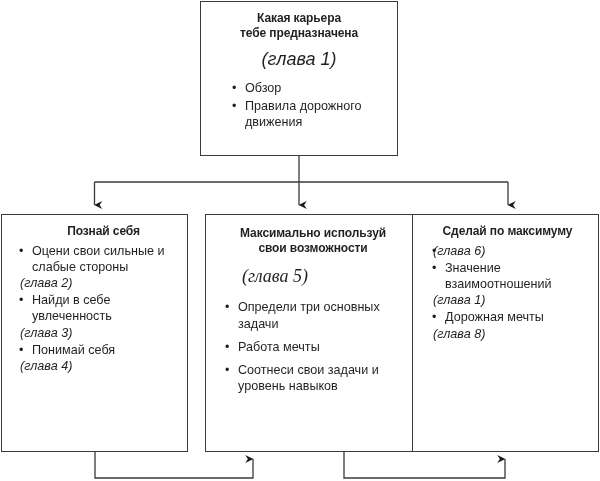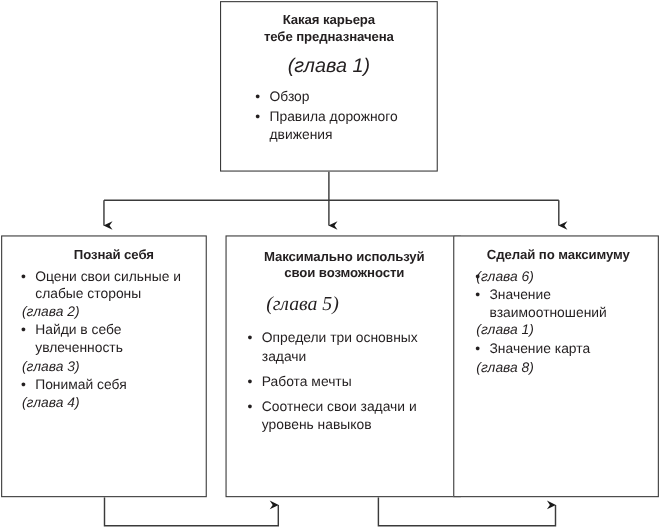--- a/index.html
+++ b/index.html
@@ -239,19 +239,19 @@
         <span class="bullet-dot">•</span>
         <span class="bullet-chap">(глава 6)</span>
       </li>
       <li>
         <span class="bullet-dot">•</span>
         <span class="bullet-text">Значение взаимоотношений</span>
         <span class="bullet-chap">(глава 1)</span>
       </li>
       <li>
         <span class="bullet-dot">•</span>
-        <span class="bullet-text">Значение карта</span>
+        <span class="bullet-text">Дорожная мечты</span>
         <span class="bullet-chap">(глава 8)</span>
       </li>
     </ul>
   </div>
 
 </div>
 
 </body></html>

